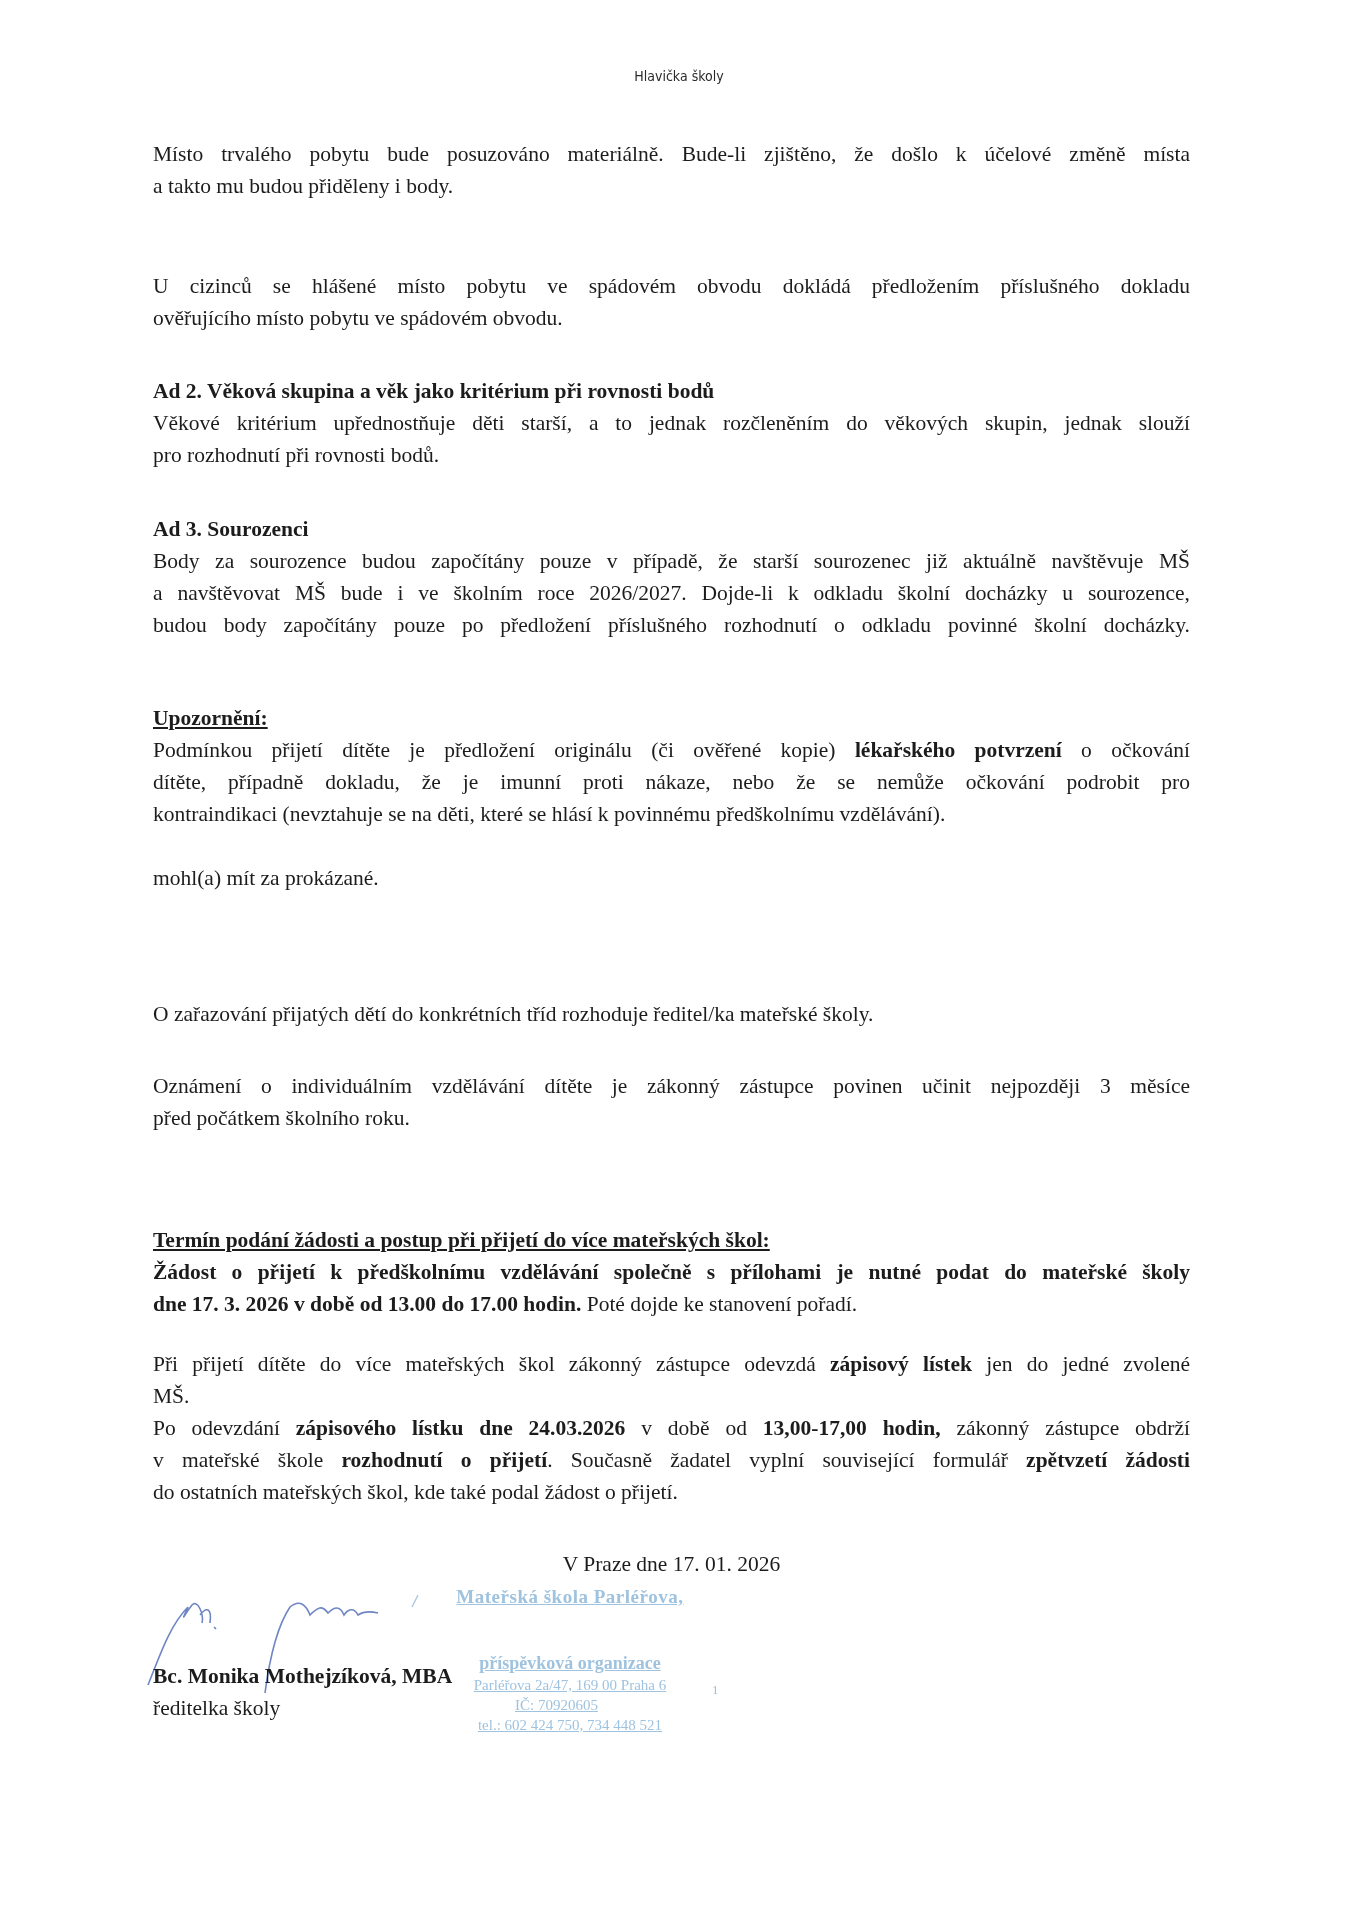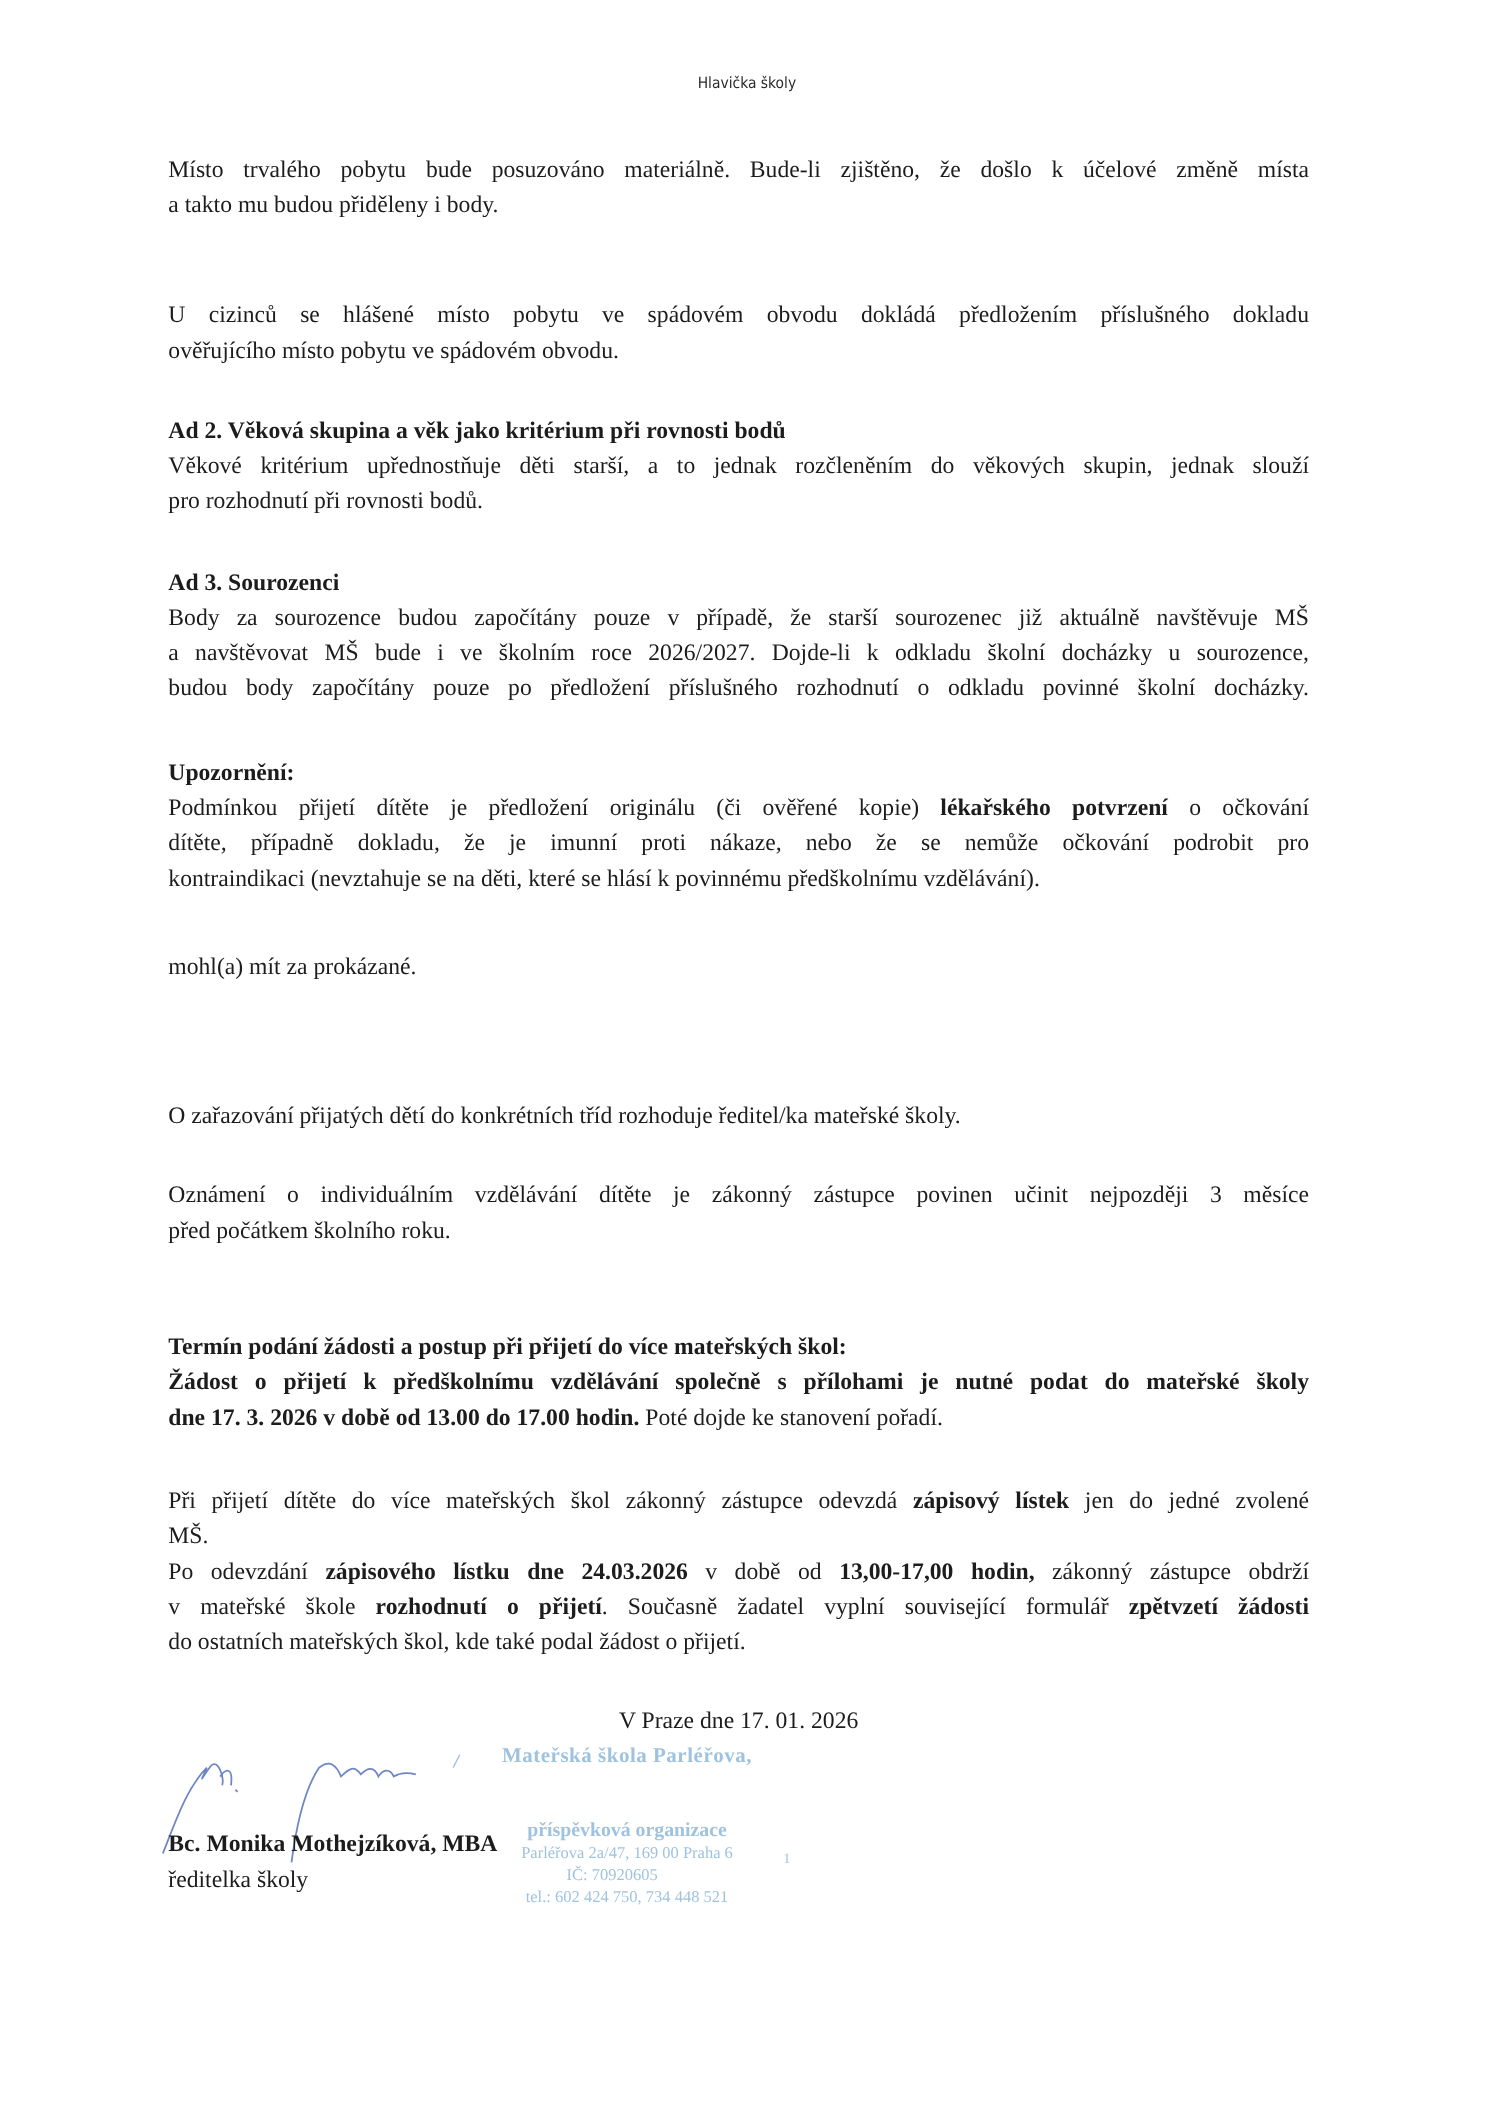--- a/index.html
+++ b/index.html
@@ -9,25 +9,25 @@
     }
     .header {
       position: absolute; top: 68px; left: 0; width: 1358px; text-align: center;
       font-family: "DejaVu Sans", "Liberation Sans", sans-serif; font-size: 14px; color: #2a2a2a;
       transform: scaleX(0.9);
     }
     .block { position: absolute; left: 153px; width: 1037px; font-size: 21.5px; line-height: 32px; }
     .line { display: block; white-space: nowrap; height: 32px; }
     .just { text-align: justify; text-align-last: justify; white-space: normal; height: 32px; overflow: hidden; }
     .b { font-weight: bold; }
-    .u { font-weight: bold; }
+    .u { text-decoration: underline; font-weight: bold; margin-top: 16px; }
     .sig-name { font-weight: bold; }
     .stamp {
       position: absolute; left: 420px; top: 1585px; width: 300px; color: #9fc3df;
-      font-family: "Liberation Serif", serif; text-align: center;
+      font-family: "Liberation Serif", serif; text-align: center; text-decoration: underline;
     }
     .stamp .s1 { font-size: 19px; font-weight: bold; line-height: 24px; letter-spacing: 0.5px; }
     .stamp .s2 { font-size: 18px; font-weight: bold; line-height: 24px; margin-top: 42px; }
     .stamp .s3 { font-size: 15px; line-height: 20px; }
     .stamp .s4 { font-size: 15px; line-height: 20px; text-align: left; padding-left: 95px; }
     .stamp .s5 { font-size: 15px; line-height: 20px; }
     .stamp-num { position: absolute; left: 712px; top: 1682px; color: #9fc3df; font-size: 13px; }
     .signature { position: absolute; left: 140px; top: 1585px; width: 300px; height: 110px; }
   </style>
 </head>

